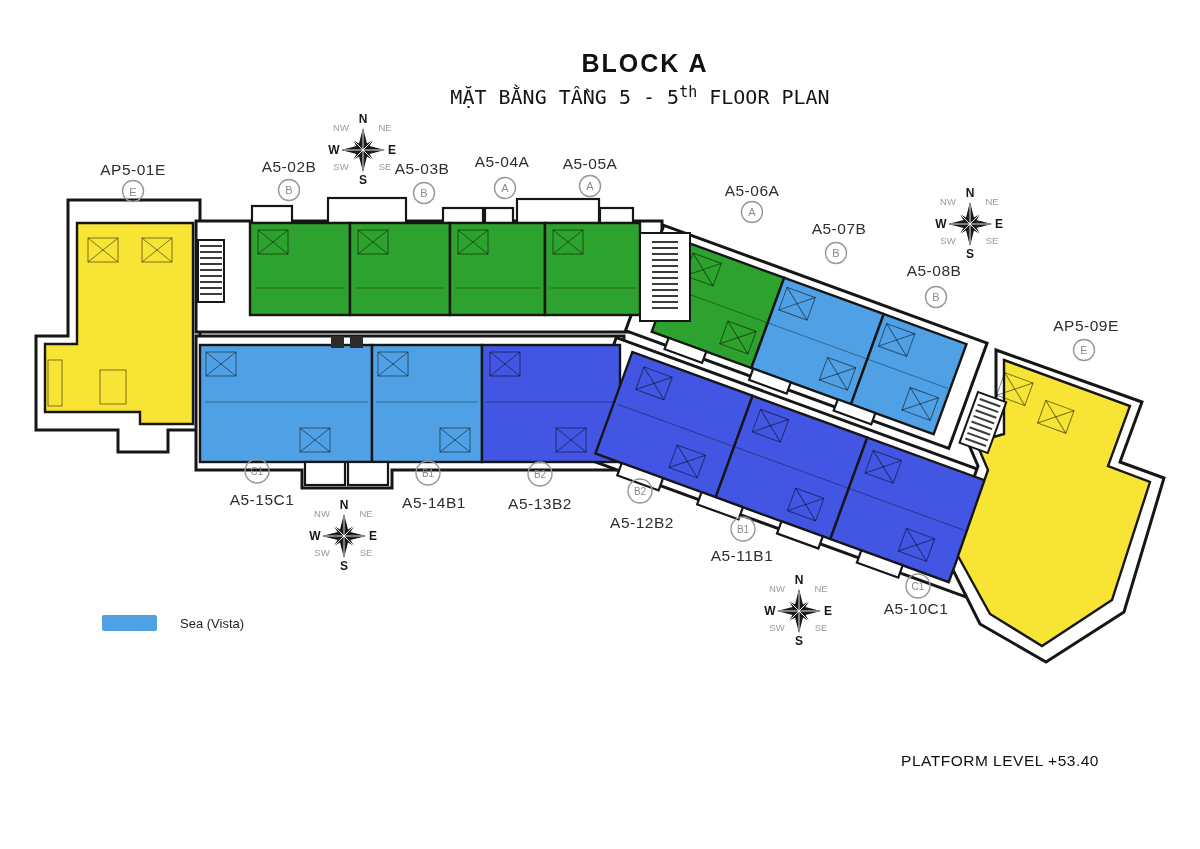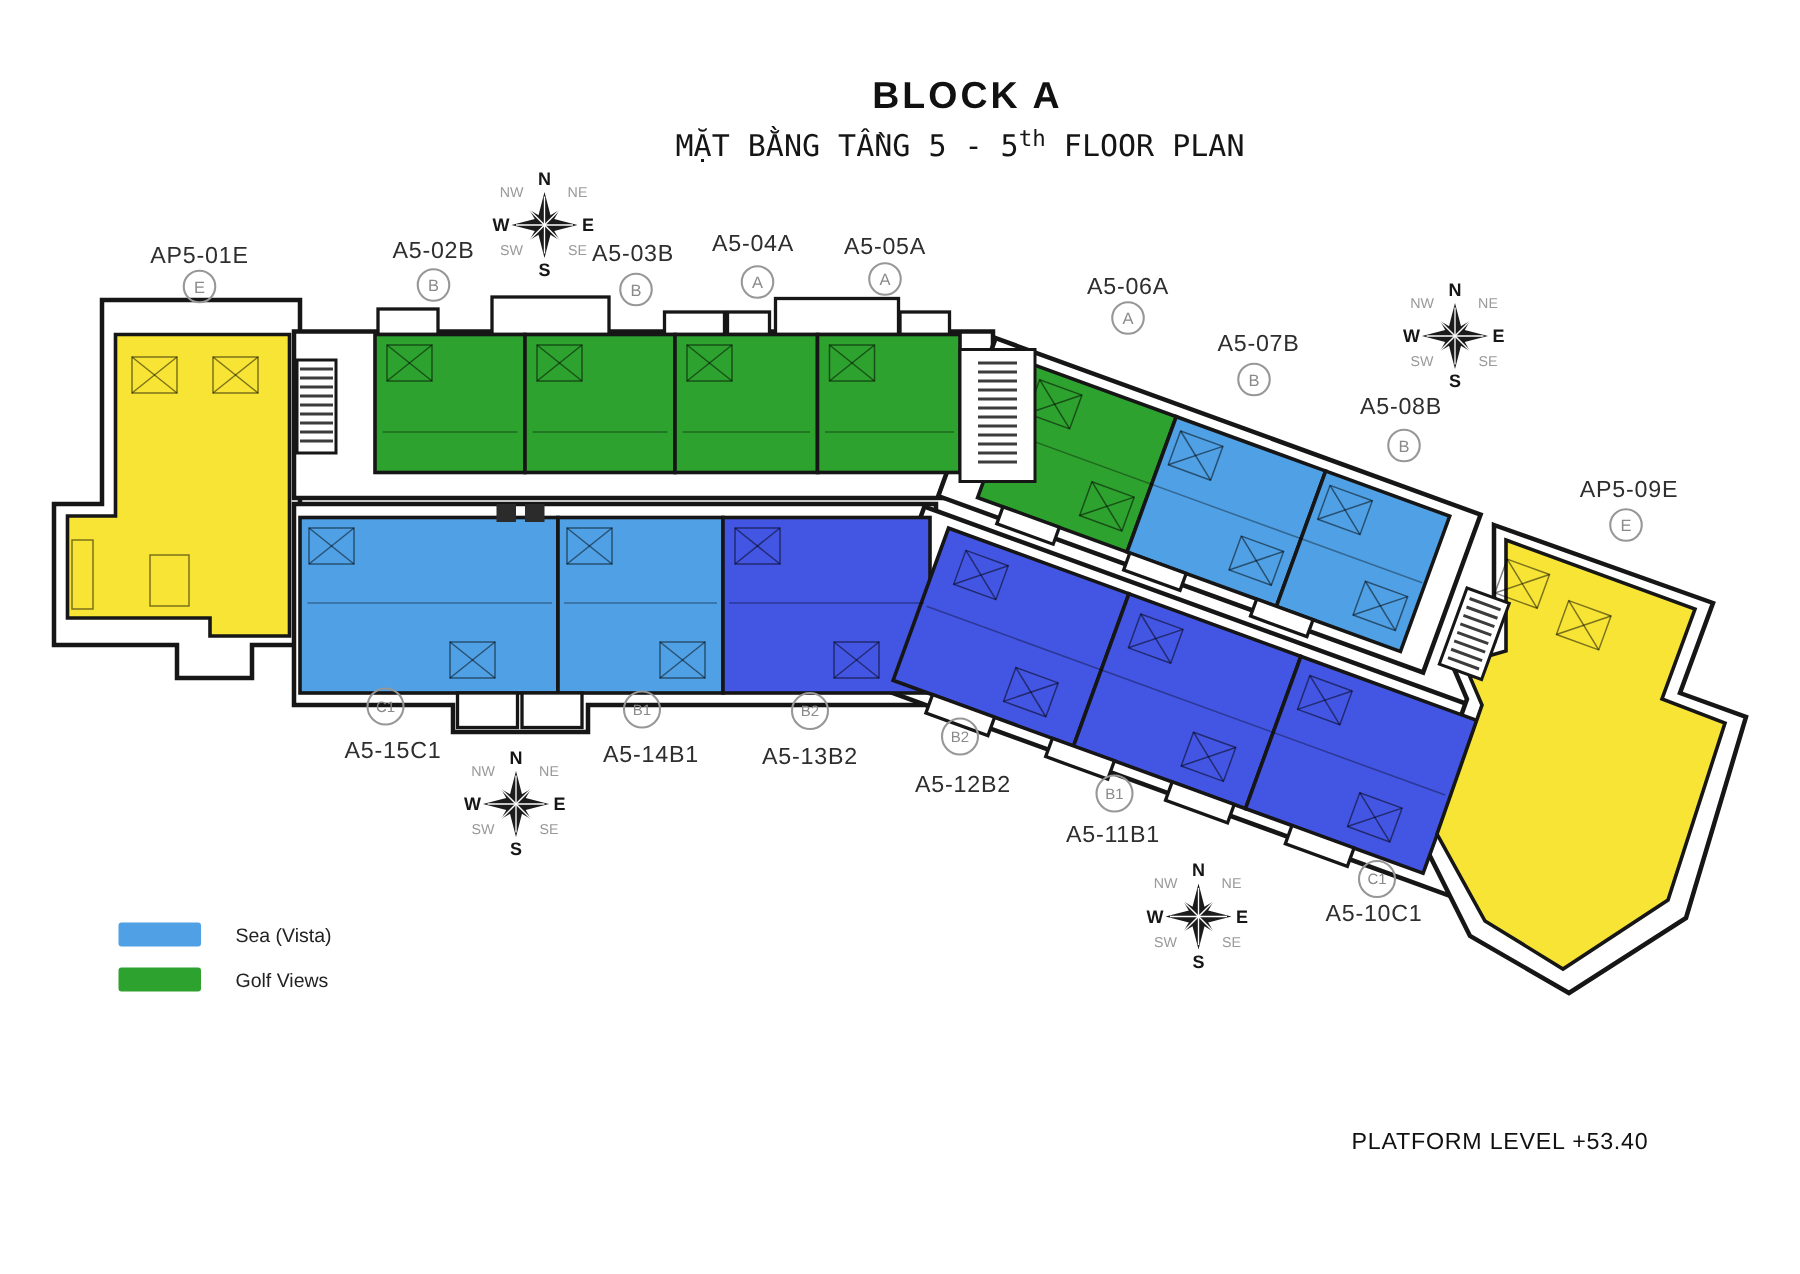--- a/index.html
+++ b/index.html
@@ -19,21 +19,21 @@
   .unit{stroke:#161616;stroke-width:2.4;}
   .furn{stroke:rgba(0,0,0,0.5);stroke-width:1;fill:none;}
   .iline{stroke:rgba(0,0,0,0.35);stroke-width:1;}
   .stairbox{fill:#ffffff;stroke:#161616;stroke-width:2;}
   .stair{stroke:#3c3c3c;}
   .lift{fill:#2b2b2b;}
   .cmp-star{fill:#1b1b1b;}
   .cmp-line{stroke:#ffffff;stroke-width:0.9;}
   .cmp-card{font-family:"Liberation Sans",sans-serif;font-size:12px;font-weight:bold;fill:#161616;}
   .cmp-diag{font-family:"Liberation Sans",sans-serif;font-size:9.5px;fill:#9a9a9a;}
-  #legend{position:absolute;left:79px;top:612px;}
+  #legend{position:absolute;left:102px;top:612px;}
   .lg-row{display:flex;align-items:center;height:22px;margin-bottom:8px;}
   .lg-sw{width:55px;height:16px;border-radius:2px;flex:0 0 55px;}
   .lg-lb{margin-left:23px;font-size:13px;color:#222;white-space:nowrap;}
 </style>
 </head>
 <body>
 
 <div id="stage">
 
 <svg width="1200" height="849" viewBox="0 0 1200 849">
@@ -279,19 +279,15 @@
 
   <text class="t-plat" text-anchor="middle" x="1000" y="766">PLATFORM LEVEL +53.40</text>
 </svg>
 
 
 <div id="legend">
       <div class="lg-row">
         <span class="lg-sw" style="background: rgb(79, 160, 228);"></span>
         <span class="lg-lb">Sea (Vista)</span>
       </div>
-      <div class="lg-row">
-        <span class="lg-sw" style="background: rgb(46, 162, 46);"></span>
-        <span class="lg-lb">Golf Views</span>
-      </div>
     </div>
 
 </div>
 
 </body></html>

